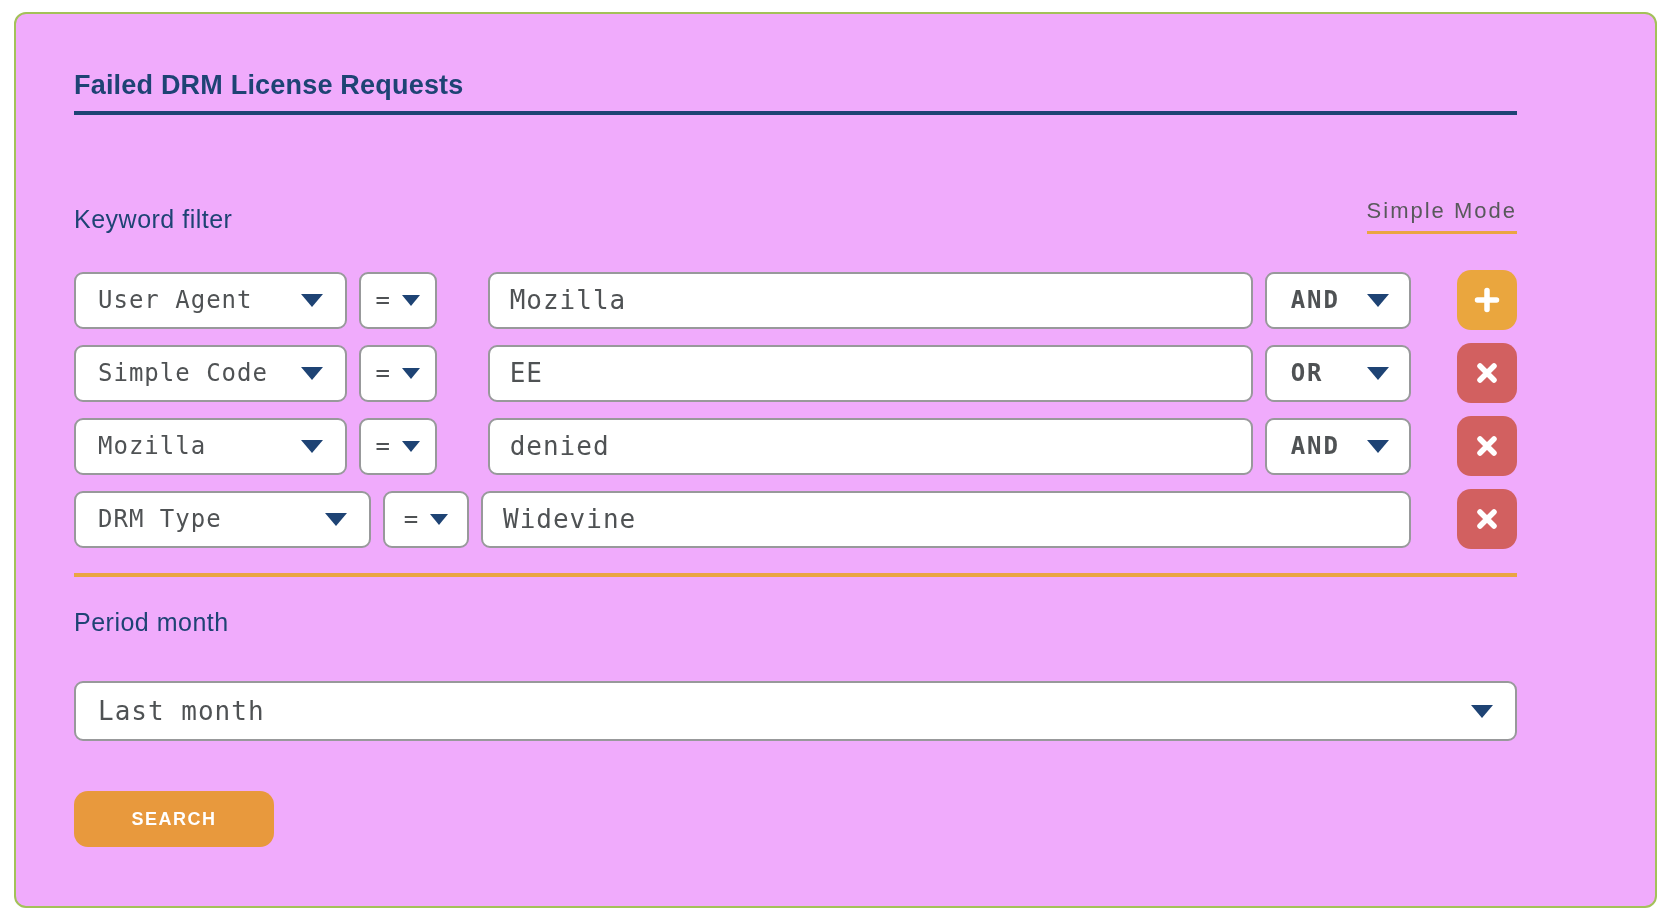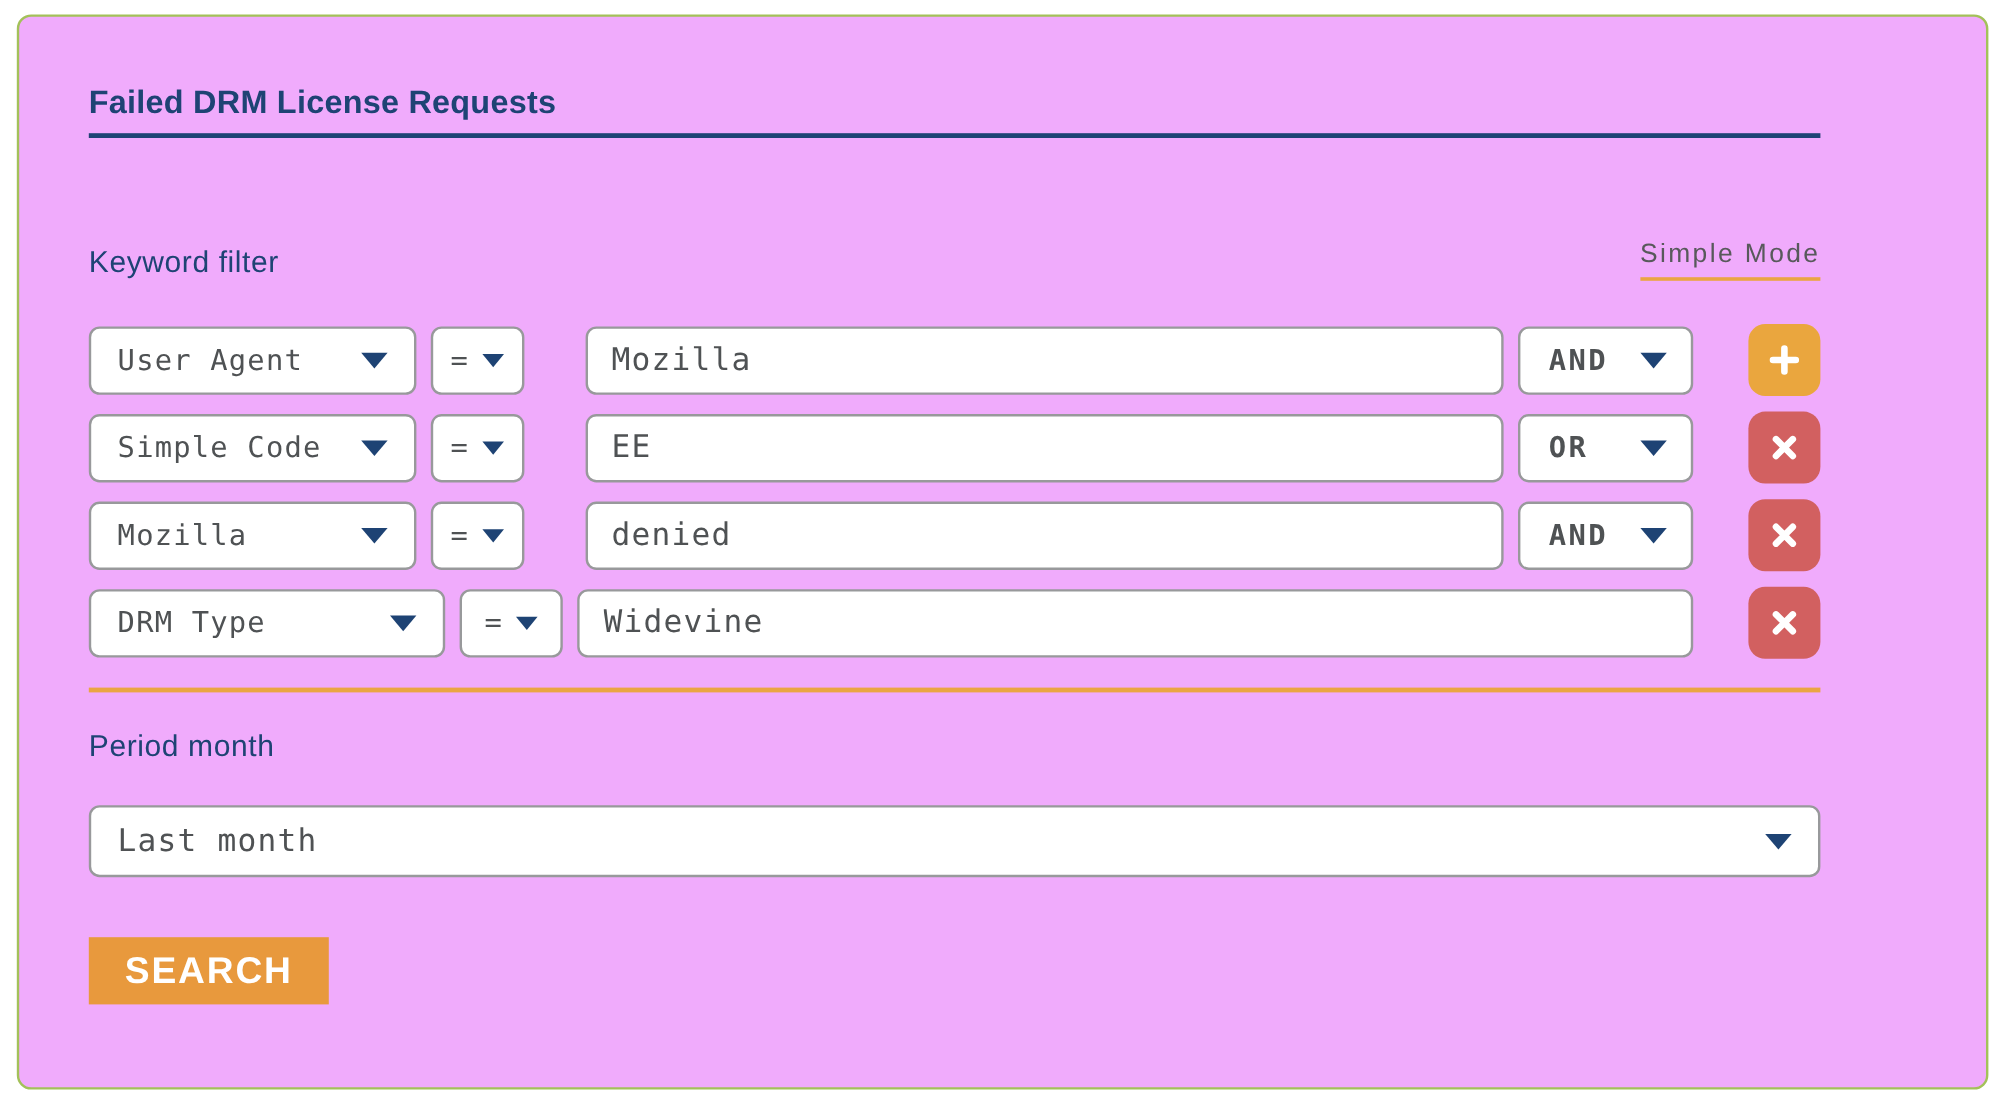--- a/index.html
+++ b/index.html
@@ -35,21 +35,21 @@
     background:#ffffff; border:2px solid #98999b; border-radius:9px; height:57px;
     display:flex; align-items:center; color:#4f5254; cursor:pointer;
     font-family:"DejaVu Sans Mono", monospace;
   }
   .field-select { width:297px; justify-content:space-between; padding:0 22px 0 22px;
                   font-size:24px; letter-spacing:1px; }
   .eq-select    { width:86px; justify-content:center; gap:12px; font-size:24px; }
   .bool-select  { width:157px; justify-content:space-between; padding:0 20px 0 24px;
                   font-size:24px; letter-spacing:2px;font-weight:bold; }
   .period-select{ width:100%; height:60px; justify-content:space-between; padding:0 22px;
-                  font-size:26px; letter-spacing:1px; margin-top:34px; }
+                  font-size:26px; letter-spacing:1px; margin-top:44px; }
 
   .caret {
     width:0; height:0; flex-shrink:0;
     border-left:11px solid transparent; border-right:11px solid transparent;
     border-top:13px solid #1e4374;
   }
   .caret.small { border-left-width:9px; border-right-width:9px; border-top-width:11px; }
 
   .value-input {
     flex:1; height:57px; background:#ffffff; border:2px solid #98999b; border-radius:9px;
@@ -64,23 +64,23 @@
   }
   .action-btn.add    { background:#eaa63e; }
   .action-btn.remove { background:#d26060; }
   .action-btn svg { display:block; }
 
   .divider { margin-top:24px; border:none; border-top:4px solid #eaa542; }
 
   .period-label { margin-top:30px; }
 
   .search-btn {
-    margin-top:50px; width:200px; height:56px; border:none; border-radius:0;
+    margin-top:50px; width:200px; height:56px; border:none; border-radius:14px;
     background:#e8993d; color:#ffffff; font-family:"Liberation Sans", sans-serif;
-    font-size:31px; font-weight:700; letter-spacing:1.5px; cursor:pointer;
+    font-size:18px; font-weight:700; letter-spacing:1.5px; cursor:pointer;
   }
 </style>
 </head>
 <body>
 
 <div class="card">
 
   <h1 class="page-title">Failed DRM License Requests</h1>
 
   <div class="section-head">

